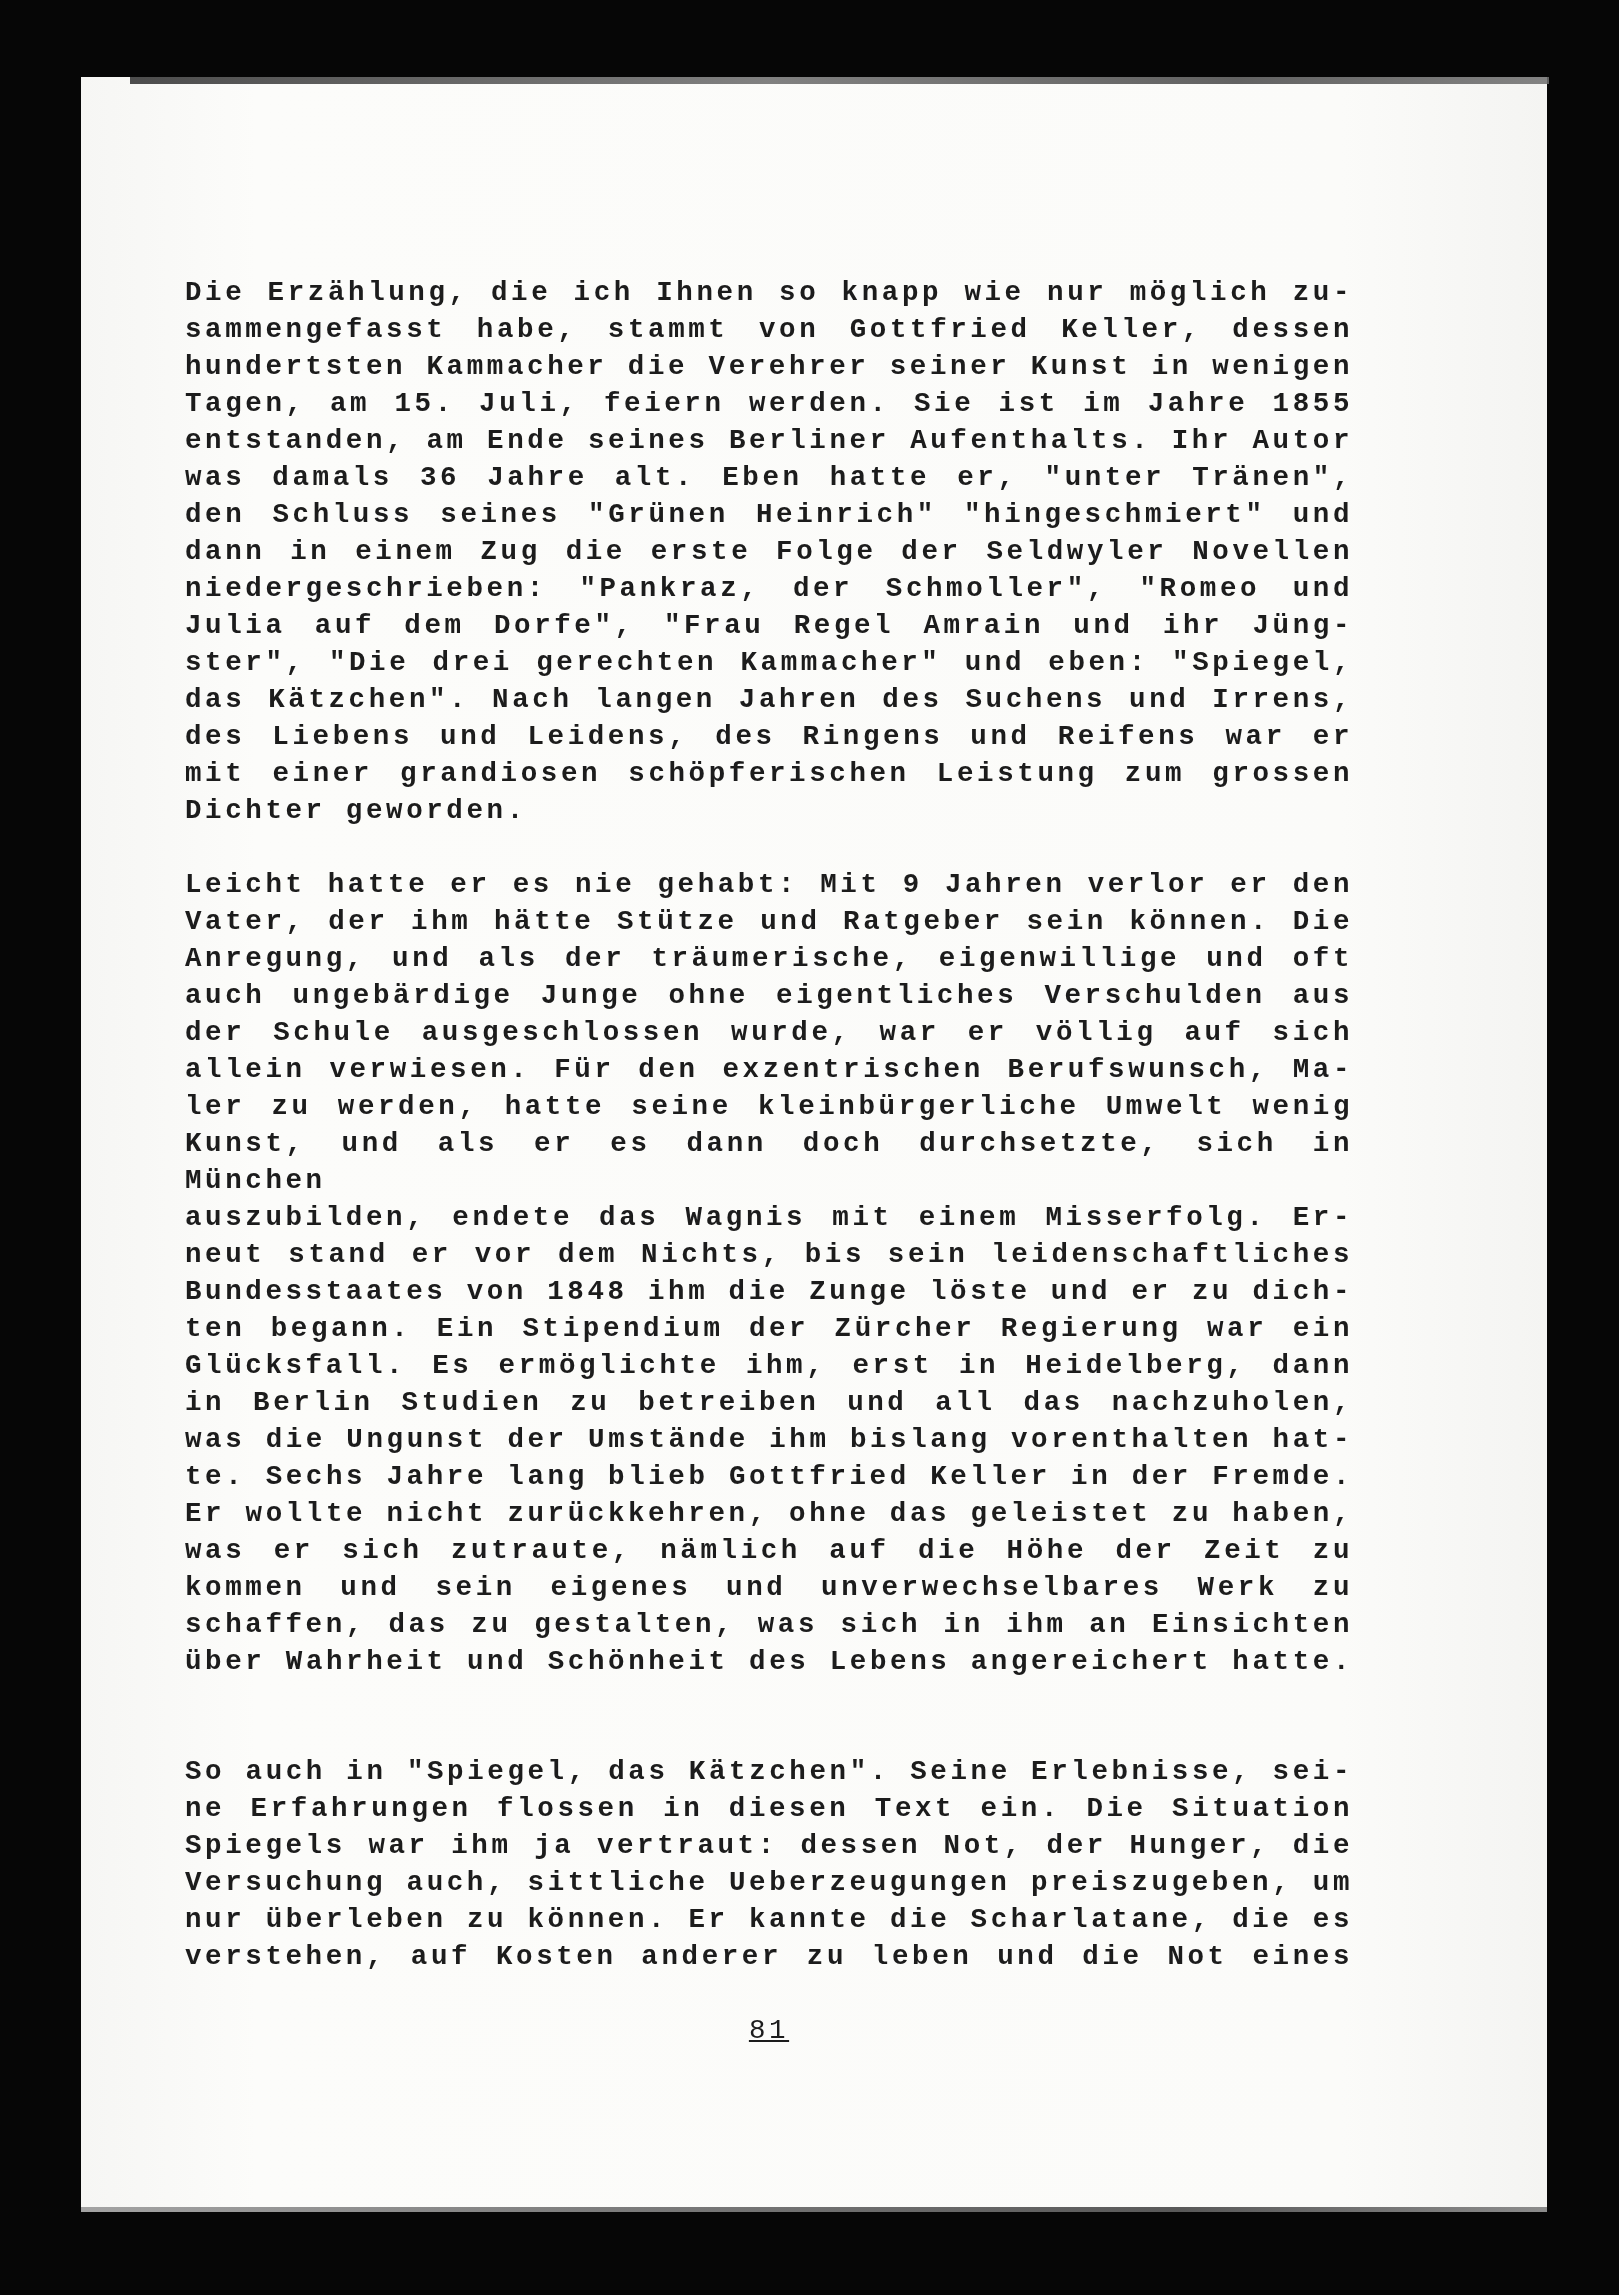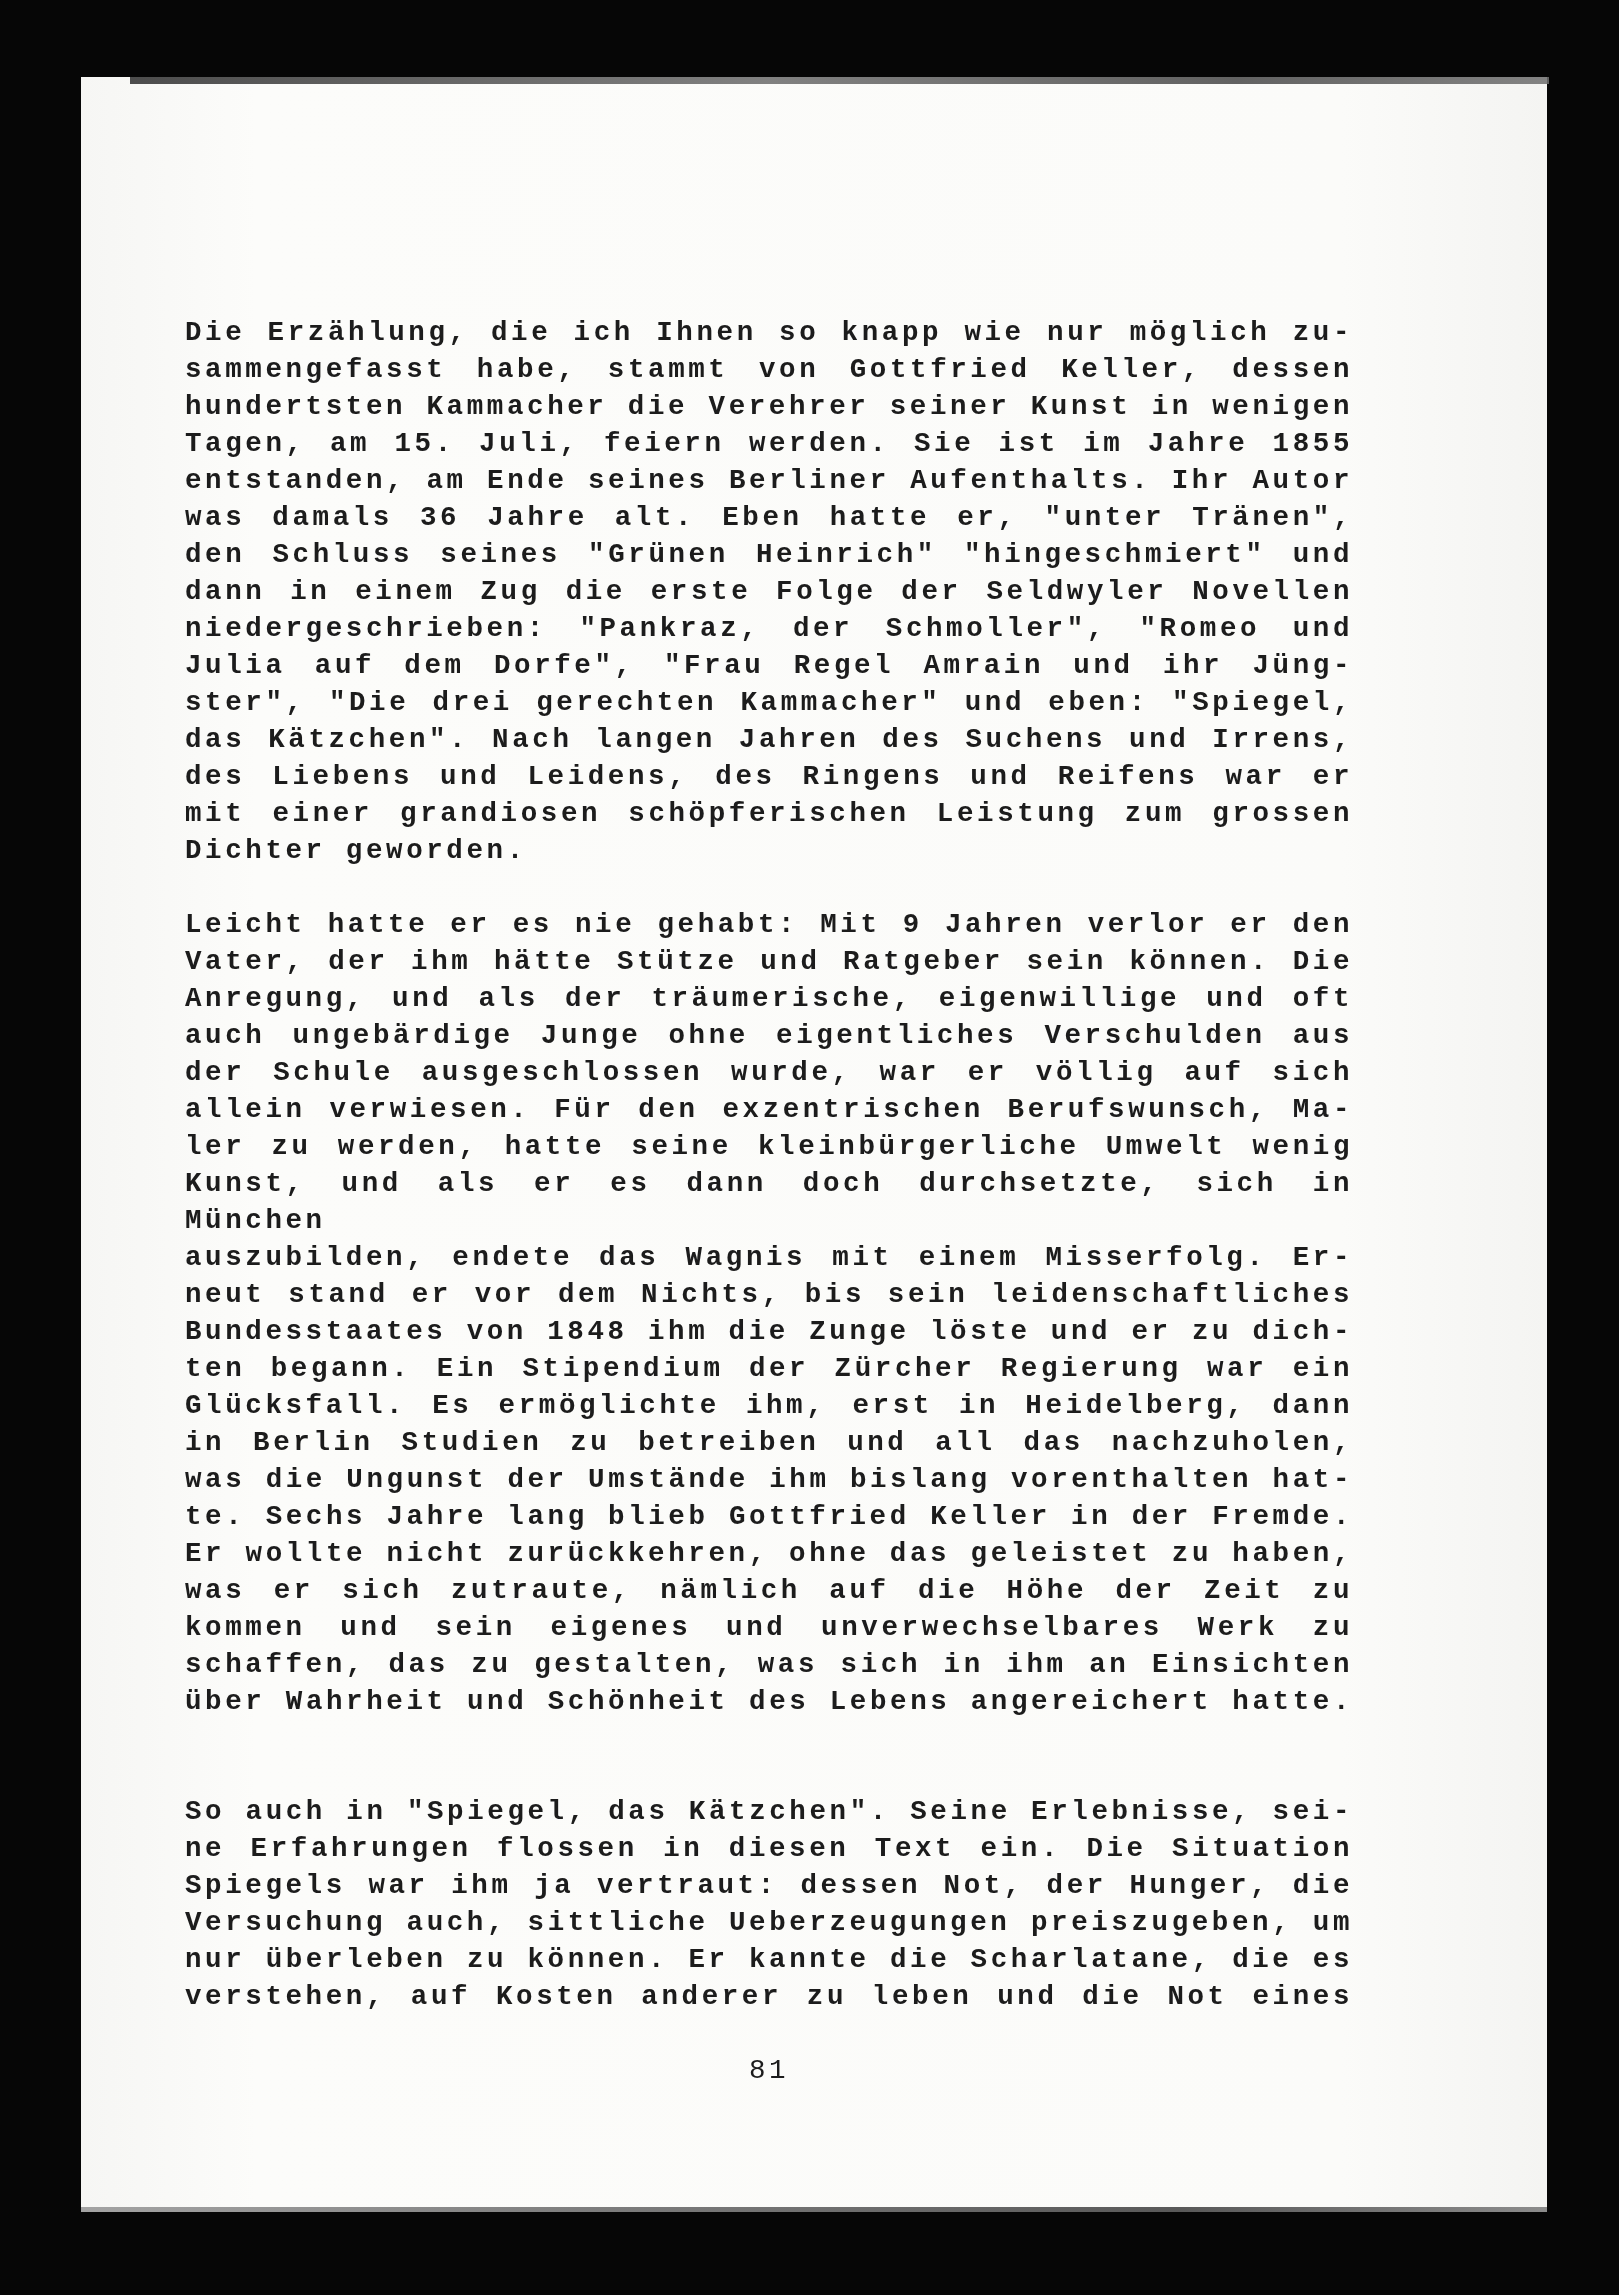--- a/index.html
+++ b/index.html
@@ -45,40 +45,40 @@
   .textblock {
     position: absolute;
     left: 104px;
     top: 197px;
     width: 1168px;
     color: var(--ink, #1c1c1c);
     font-size: 27.5px;
     font-weight: bold;
     letter-spacing: 3.6px;
     line-height: 37px;
-    margin-top: 40px;
   }
   .paragraph { margin: 0; }
   .textblock .paragraph:nth-child(2) { margin-top: 37px; }
   .textblock .paragraph:nth-child(3) { margin-top: 73px; }
   .line {
     text-align: justify;
     text-align-last: justify;
     text-justify: inter-word;
     white-space: normal;
   }
   .paragraph.ragged .line.lastline {
     text-align-last: left;
   }
   .pagenum {
     margin-top: 37px;
     text-align: center;
     font-weight: normal;
     letter-spacing: 3.6px;
     line-height: 37px;
+    text-decoration: underline;
   }
 </style>
 </head>
 <body>
 
 <div class="screen">
   <div class="page">
     <div class="scan-shadow-top"></div>
     <div class="textblock">
 

